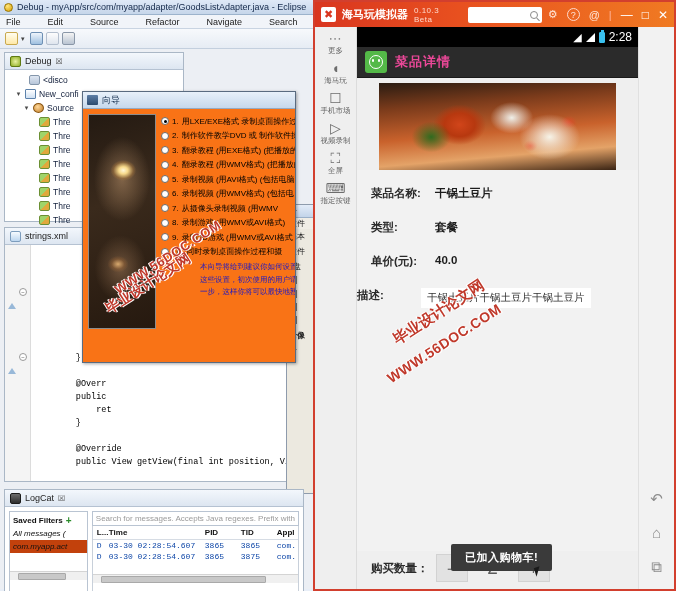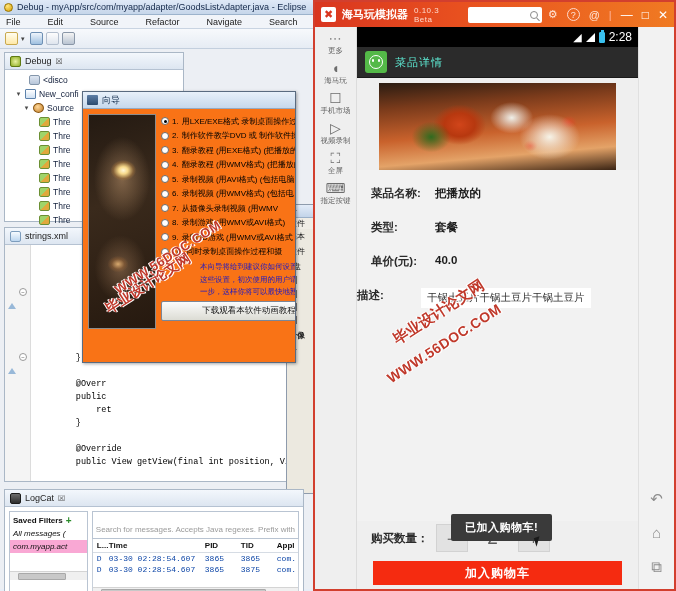--- a/index.html
+++ b/index.html
@@ -94,25 +94,25 @@
   .mark { position:absolute; left:3px; width:0;height:0;border-left:4px solid transparent;border-right:4px solid transparent;border-bottom:6px solid #98b8d8;}
 
   #logcatView { left: 4px; top: 440px; width: 300px; height: 120px; }
   .lc-inner { display:flex; height:100px; padding:4px; gap:4px; }
   .lc-filters {
     width: 85px; border:1px solid #b9c4d2; background:#fff; font-size:8px;
   }
   .lc-fhead { display:flex; align-items:center; gap:3px; padding:3px 3px 1px 3px; font-weight:bold; color:#111;}
   .plus { color:#2a8c2a; font-weight:bold; font-size:10px;}
   .lc-frow { padding:2px 3px; color:#111; white-space:nowrap; overflow:hidden;font-style:italic;}
-  .lc-frow.sel { background:#f9a8d4; }
+  .lc-frow.sel { background:#c2410c; }
   .lc-right { flex:1; display:flex; flex-direction:column; }
   .lc-search {
     height:15px; border:1px solid #b9c4d2; background:#fff;
-    font-size:8px; color:#9a9a9a; padding:13px 3px; white-space:nowrap; overflow:hidden;
+    font-size:8px; color:#9a9a9a; padding:2px 3px; white-space:nowrap; overflow:hidden;
   }
   .lc-table { flex:1; border:1px solid #c8d0da; border-top:none; background:#fff; overflow:hidden;}
   .lc-thead, .lc-tr { display:flex; font-size:8px; white-space:nowrap;}
   .lc-thead { font-weight:bold; color:#111; border-bottom:1px solid #d6dce4; padding:2px 0;}
   .lc-tr { color:#1048a8; font-family:"Liberation Mono",monospace; padding:1px 0;}
   .c0{width:16px;padding-left:4px;} .c1{width:96px;} .c2{width:36px;} .c3{width:36px;} .c4{flex:1;}
   .hscroll { height:9px; background:#f0f0f0; border-top:1px solid #d4d4d4; display:flex; align-items:center;}
   .hscroll .thumb { height:7px; background:#c8c8c8; border:1px solid #a9a9a9; border-radius:1px;}
 
   
@@ -226,21 +226,21 @@
     height:31px; background:#2b2b2b; display:flex; align-items:center; gap:8px; padding-left:8px;
     border-bottom:1px solid #1a1a1a;
   }
   .app-ico {
     width:22px;height:22px;border-radius:3px;background:#54b948;
     display:flex;align-items:center;justify-content:center;flex:0 0 auto;
   }
   .app-ico .face { width:14px;height:14px;border-radius:50%;border:1.5px solid #fff; position:relative;}
   .app-ico .face::before{content:"";position:absolute;left:2px;top:3px;width:2px;height:3px;background:#fff;border-radius:1px;}
   .app-ico .face::after{content:"";position:absolute;right:2px;top:3px;width:2px;height:3px;background:#fff;border-radius:1px;}
-  .app-title { color:#5eead4; font-size:11px; font-weight:normal; letter-spacing:1px;}
+  .app-title { color:#ec4899; font-size:13px; font-weight:bold; letter-spacing:1px;}
 
   .dish-photo {
     height:87px; margin:5px 22px 0 22px;
     background:
       radial-gradient(ellipse 28px 22px at 22% 62%, #2f6b1f 0%, rgba(47,107,31,0) 70%),
       radial-gradient(ellipse 34px 26px at 34% 48%, #d1451a 0%, #b7380f 45%, rgba(160,60,25,0) 78%),
       radial-gradient(ellipse 30px 22px at 56% 40%, #f0f0ea 0%, rgba(240,240,234,0) 72%),
       radial-gradient(ellipse 40px 30px at 72% 62%, #f6f3e8 0%, rgba(246,243,232,0) 76%),
       radial-gradient(ellipse 12px 9px at 80% 45%, #d94b28, rgba(217,75,40,0) 70%),
       radial-gradient(ellipse 10px 8px at 64% 72%, #e2552c, rgba(226,85,44,0) 70%),
@@ -524,21 +524,20 @@
           <div class="opt">
               <span class="radio"></span>
               <span>10.</span>
               <span>同时录制桌面操作过程和摄</span>
             </div>
 
           <div class="wz-note">本向导将给到建议你如何设置</div>
           <div class="wz-note">这些设置，初次使用的用户请点下面的 下</div>
           <div class="wz-note">一步，这样你将可以最快地熟悉本软件</div>
 
-          <div class="wz-btn wz-dlbtn">下载观看本软件动画教程</div>
         </div>
       </div>
     </div>
 
   </div>
 </div>
 
 <div id="emulator">
 
   <div class="em-title">
@@ -603,21 +602,21 @@
             <span class="face"></span>
           </span>
         <span class="app-title">菜品详情</span>
       </div>
 
       <div class="dish-photo"></div>
 
       <div class="info-area">
         <div class="inf-row">
           <span class="inf-lbl">菜品名称:</span>
-          <span class="inf-val">把播放的</span>
+          <span class="inf-val">干锅土豆片</span>
         </div>
         <div class="inf-row">
           <span class="inf-lbl">类型:</span>
           <span class="inf-val">套餐</span>
         </div>
         <div class="inf-row">
           <span class="inf-lbl">单价(元):</span>
           <span class="inf-val">40.0</span>
         </div>
         <div class="desc-row">
@@ -628,21 +627,20 @@
 
       <div class="buy-area">
         <div class="buy-row">
           <span class="buy-lbl">购买数量：</span>
           <span class="qty-btn">−</span>
           <span class="qty-val">2</span>
           <span class="qty-btn">+</span>
           <span class="toast">已加入购物车!</span>
           <span class="cursor"></span>
         </div>
-        <div class="cart-btn">加入购物车</div>
       </div>
     </div>
 
     <div class="em-navcol">
       <span class="nav-gl">↶</span>
       <span class="nav-gl">⌂</span>
       <span class="nav-gl">⧉</span>
     </div>
 
   </div>

